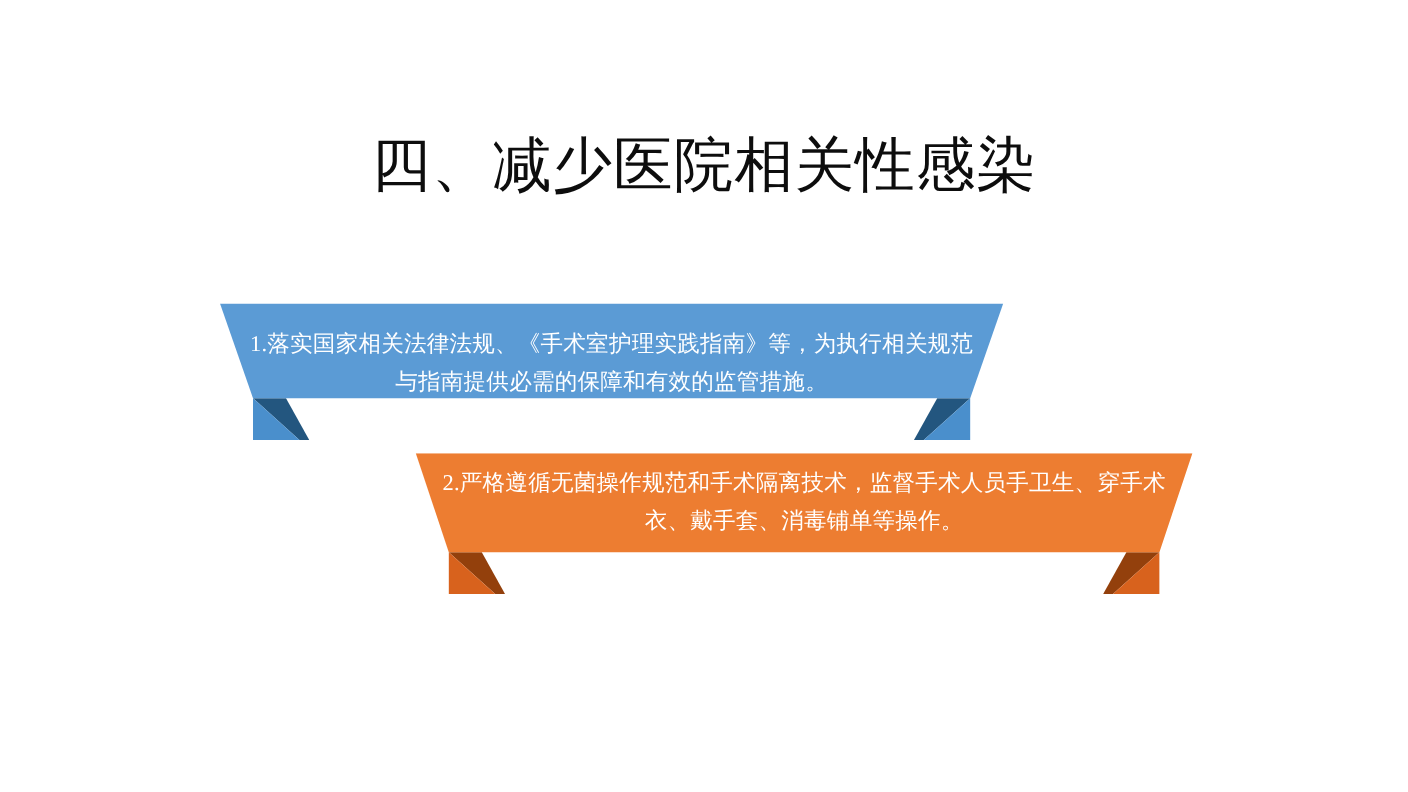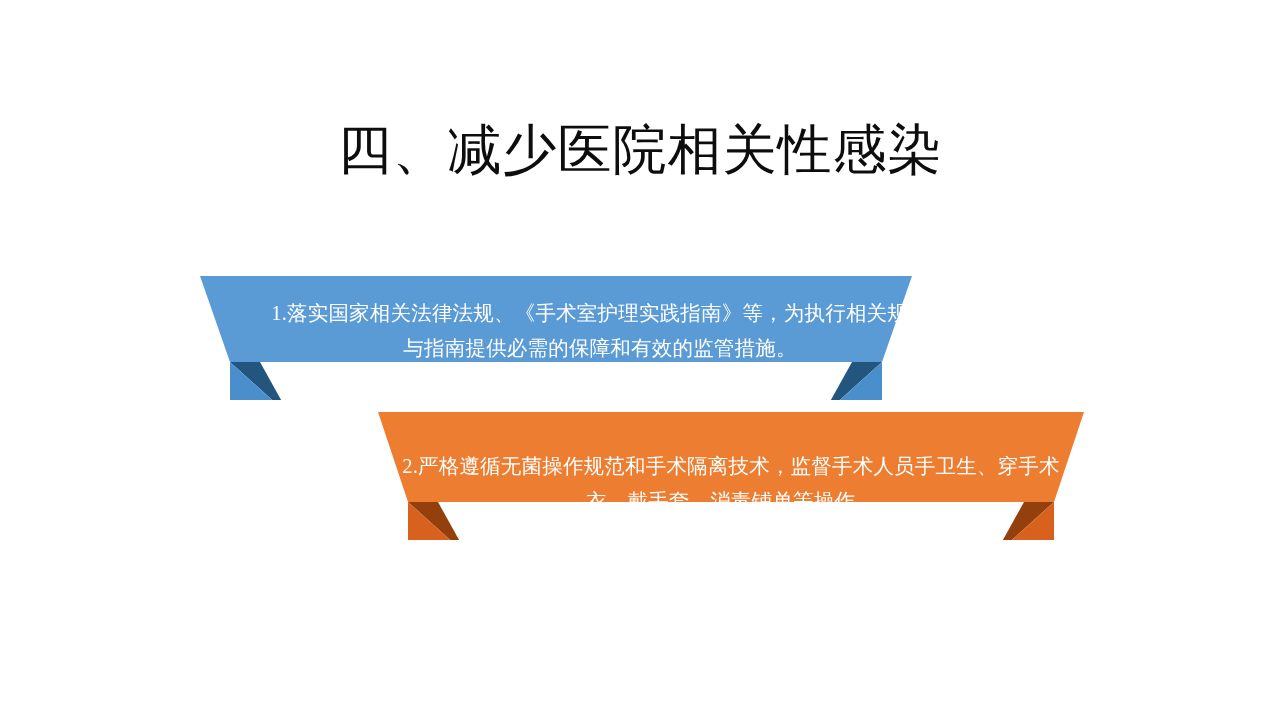--- a/index.html
+++ b/index.html
@@ -65,33 +65,32 @@
   #ribbon-blue {
     left: 196px;
     top: 276px;
     width: 720px;
     height: 124px;
   }
   #ribbon-blue .ribbon-text {
     left: 28px;
     top: 20px;
     width: 664px;
-    margin-left: 44px;
   }
 
   
   #ribbon-orange {
     left: 374px;
     top: 412px;
     width: 714px;
     height: 128px;
   }
   #ribbon-orange .ribbon-text {
     left: 26px;
-    top: 37px;
+    top: 10px;
     width: 662px;
   }
 </style>
 </head>
 <body>
 
 <div id="slide">
 
   <div id="slide-title">四、减少医院相关性感染</div>
 

